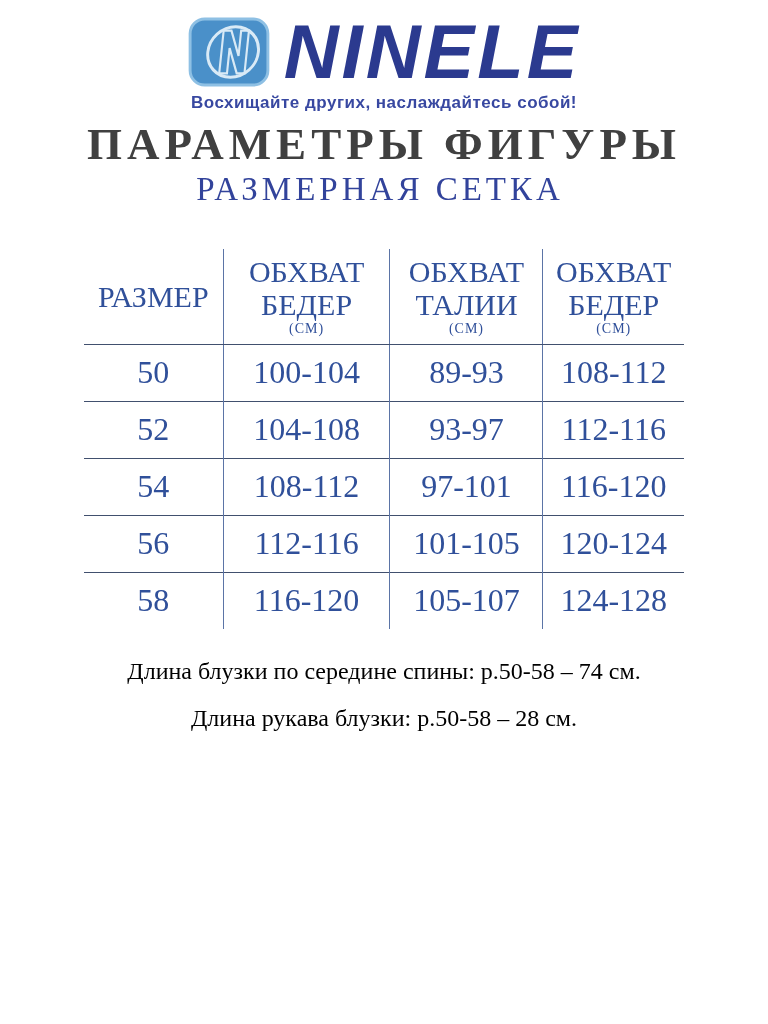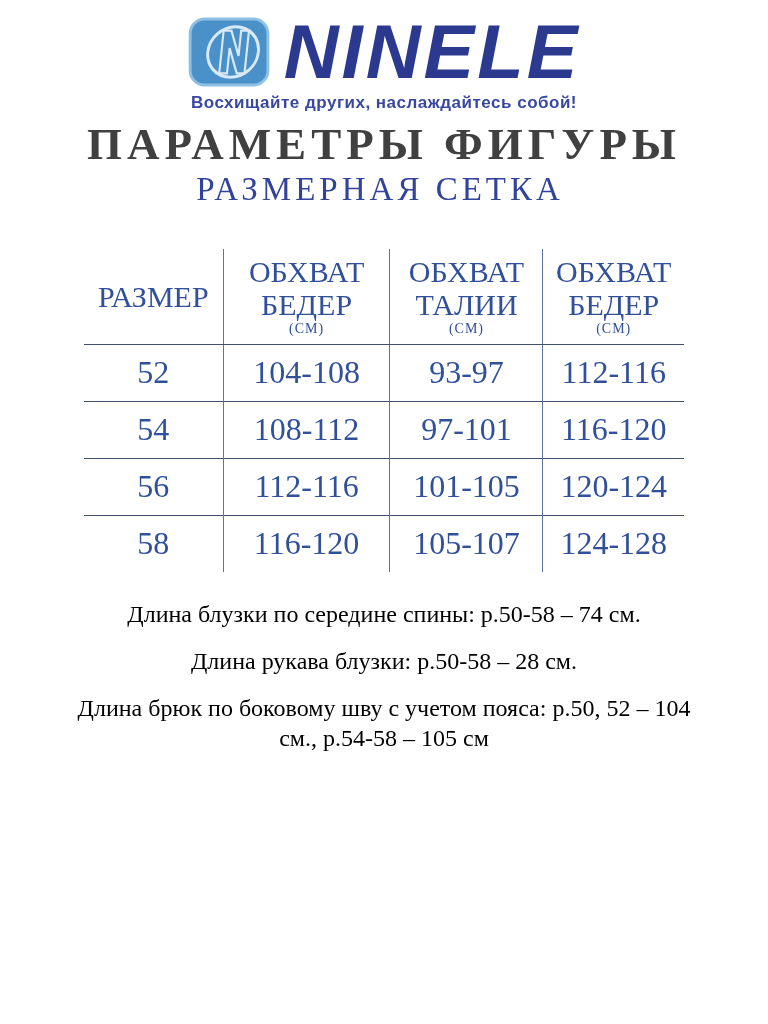--- a/index.html
+++ b/index.html
@@ -163,20 +163,26 @@
         </th>
         <th class="measure">
           <span>ОБХВАТ</span><br>
           <span>БЕДЕР</span>
           <span class="unit">(СМ)</span>
         </th>
       </tr>
     </thead>
     <tbody>
       <tr>
+        <td>50</td>
+        <td>100-104</td>
+        <td>89-93</td>
+        <td>108-112</td>
+      </tr>
+      <tr>
         <td>52</td>
         <td>104-108</td>
         <td>93-97</td>
         <td>112-116</td>
       </tr>
       <tr>
         <td>54</td>
         <td>108-112</td>
         <td>97-101</td>
         <td>116-120</td>
@@ -192,16 +198,15 @@
         <td>116-120</td>
         <td>105-107</td>
         <td>124-128</td>
       </tr>
     </tbody>
   </table>
 
   <div class="notes">
     <p>Длина блузки по середине спины: р.50-58 – 74 см.</p>
     <p>Длина рукава блузки: р.50-58 – 28 см.</p>
-    <p>Длина брюк по боковому шву с учетом пояса: р.50, 52 – 104 см., р.54-58 – 105 см</p>
   </div>
 
 </div>
 
 </body></html>

